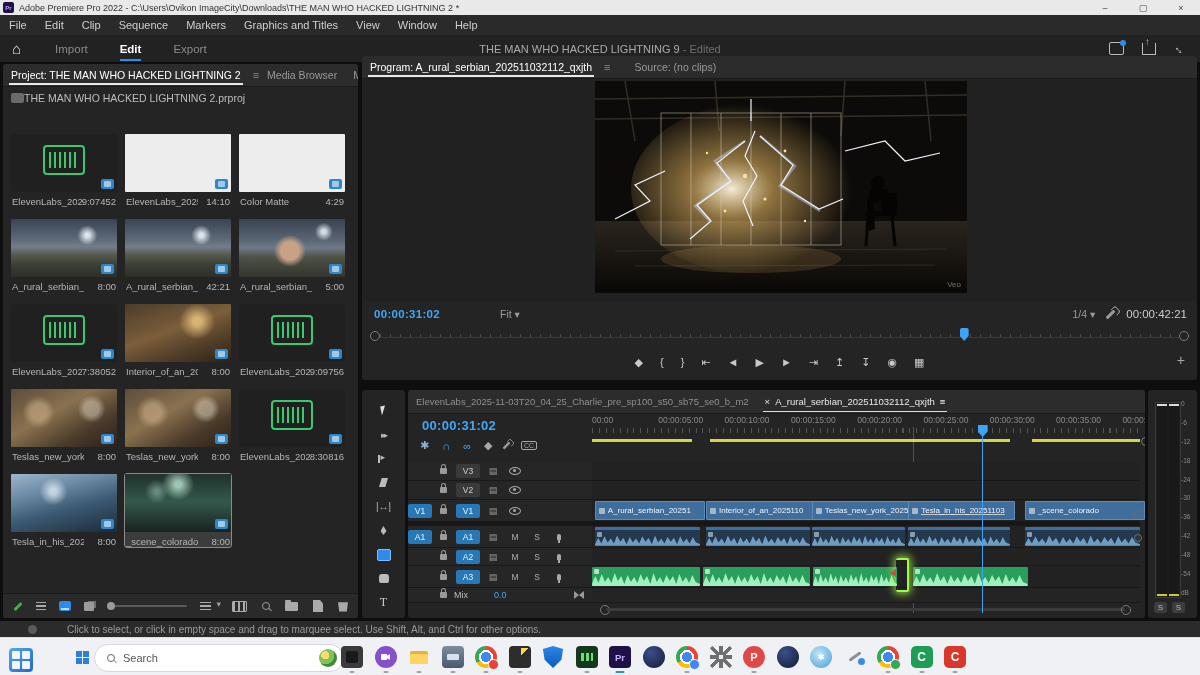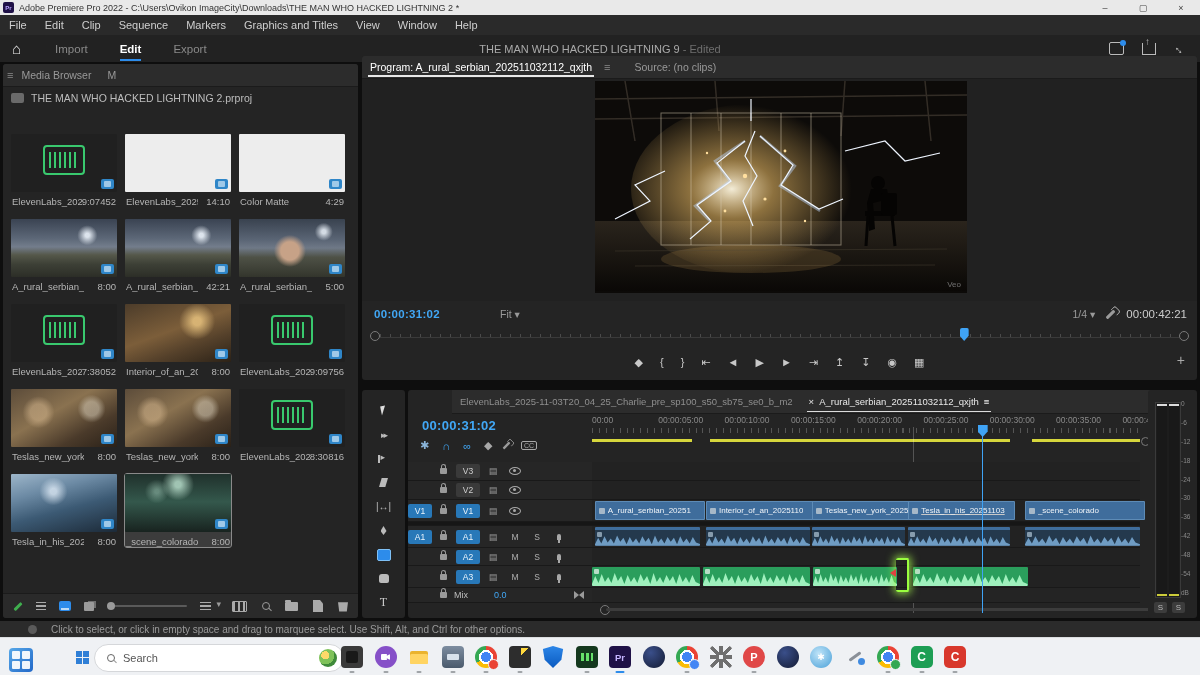--- a/index.html
+++ b/index.html
@@ -35,21 +35,21 @@
   .i-share::after{content:"↑";position:absolute;left:2px;top:-7px;color:#bbb;font-size:10px;}
   .i-full{color:#bbb;font-size:12px;display:inline-block;transform:rotate(45deg);}
   
   .panel{position:absolute;background:#242424;border-radius:3px;overflow:hidden;}
   .ptabbar{height:22px;background:#2c2c2c;display:flex;align-items:center;font-size:10.5px;color:#999;border-bottom:1px solid #1b1b1b;}
   .ptab{padding:0 8px;height:100%;display:flex;align-items:center;position:relative;white-space:nowrap;}
   .ptab.active{color:#fff;}
   .ptab.active::after{content:"";position:absolute;left:6px;right:6px;bottom:1px;height:2px;background:#e8e8e8;}
   .pmenu{color:#8a8a8a;margin-left:4px;font-size:11px;}
   
-  .pcrumb{height:22px;display:flex;align-items:center;font-size:10.5px;color:#bdbdbd;padding-left:8px;gap:7px;}
+  .pcrumb{height:22px;display:flex;align-items:center;font-size:10.5px;color:#bdbdbd;padding-left:8px;}
   .binicon{width:13px;height:10px;background:#6a6a6a;border-radius:2px;}
   .psearch{height:22px;display:flex;align-items:center;padding:0 8px;gap:8px;}
   .searchbox{width:158px;height:15px;background:#1c1c1c;border:1px solid #3a3a3a;border-radius:3px;
              display:flex;align-items:center;padding-left:4px;gap:4px;}
   .searchbox input{background:transparent;border:none;outline:none;color:#ccc;font-size:10px;width:130px;}
   .i-mag{width:6px;height:6px;border:1.3px solid #9a9a9a;border-radius:50%;position:relative;flex:none;}
   .i-mag::after{content:"";position:absolute;left:5px;top:6px;width:4px;height:1.3px;background:#9a9a9a;transform:rotate(45deg);}
   .i-searchbin{width:14px;height:11px;background:#555;border-radius:2px;position:relative;}
   .i-searchbin::after{content:"";position:absolute;inset:2px;background:#2c2c2c;border-radius:1px;}
   .selstatus{margin-left:auto;font-size:10px;color:#999;}
@@ -102,21 +102,21 @@
   .i-sort::after{content:"▾";position:absolute;right:-10px;top:-3px;color:#9a9a9a;font-size:9px;}
   .ptools .right{margin-left:auto;display:flex;gap:15px;align-items:center;}
   .i-autom{width:13px;height:9px;border:1.2px solid #aaa;border-radius:1px;background:repeating-linear-gradient(90deg,#aaa 0 2px,transparent 2px 5px);}
   .i-folder2{width:13px;height:9px;background:#aaa;border-radius:1px;position:relative;}
   .i-folder2::before{content:"";position:absolute;left:0;top:-2px;width:6px;height:2px;background:#aaa;border-radius:1px 1px 0 0;}
   .i-newitem{width:10px;height:12px;background:#aaa;clip-path:polygon(0 0,70% 0,100% 30%,100% 100%,0 100%);}
   .i-trash{width:10px;height:11px;background:#aaa;clip-path:polygon(0 15%,100% 15%,88% 100%,12% 100%);position:relative;}
   .i-trash::before{content:"";position:absolute;left:2px;top:-2px;width:6px;height:2px;background:#aaa;}
   
   .statusbar{position:absolute;left:0;top:621px;width:1200px;height:16px;background:#2b2b2b;
-             display:flex;align-items:center;font-size:10px;color:#9a9a9a;}
+             display:flex;align-items:center;font-size:10px;color:#9a9a9a;gap:16px;}
   .statusicon{width:9px;height:9px;border-radius:50%;background:#5a5a5a;margin:0 14px 0 28px;}
   
   .stage{position:absolute;left:0;right:0;top:23px;height:222px;background:#212121;}
   .videobox{position:absolute;left:233px;top:2px;width:372px;height:212px;background:#0c0a08;}
   .watermark{position:absolute;right:6px;bottom:4px;font-size:8px;color:#8a8a8a;opacity:.8;}
   .monctrl{position:absolute;left:0;right:0;top:247px;height:22px;display:flex;align-items:center;font-size:11.5px;}
   .tcblue{color:#41a7f5;font-weight:bold;letter-spacing:.3px;}
   .fitdd{color:#9a9a9a;font-size:10.5px;margin-left:60px;}
   .monright{margin-left:auto;display:flex;align-items:center;gap:14px;margin-right:10px;}
   .resdd{color:#9a9a9a;font-size:10.5px;}
@@ -301,20 +301,21 @@
     <span class="wstab">Import</span><span class="wstab active">Edit</span><span class="wstab">Export</span></span>
     <span class="wsicons">
       <span class="i-qexport"></span>
       <span class="i-share"></span>
       <span class="i-full">↔</span>
     </span>
   </div>
 
   <div class="panel" style="left:3px;top:64px;width:355px;height:554px;">
     <div class="ptabbar">
+      <span class="ptab active">Project: THE MAN WHO HACKED LIGHTNING 2</span>
       <span class="pmenu">≡</span>
       <span class="ptab">Media Browser</span>
       <span class="ptab">M</span>
 
     </div>
     <div class="pcrumb">
       <span class="binicon"></span>
       <span>THE MAN WHO HACKED LIGHTNING 2.prproj</span>
     </div>
     <div class="pgrid">
@@ -624,21 +625,21 @@
       <span class="tool">
           <span class="i-recttool"></span>
         </span>
       <span class="tool">
           <span class="i-hand"></span>
         </span>
       <span class="tool i-type">T</span>
     </div>
   </div>
 
-  <div class="panel" style="left:408px;top:390px;width:737px;height:228px;padding-left:44px;">
+  <div class="panel" style="left:408px;top:390px;width:737px;height:228px;">
     <div class="ttabbar">
       <span class="ttab">ElevenLabs_2025-11-03T20_04_25_Charlie_pre_sp100_s50_sb75_se0_b_m2</span>
       <span class="ttab active">
         <span>×</span>
         <span>A_rural_serbian_202511032112_qxjth</span>
         <span>≡</span>
       </span>
     </div>
 
     <div class="thead-left">

